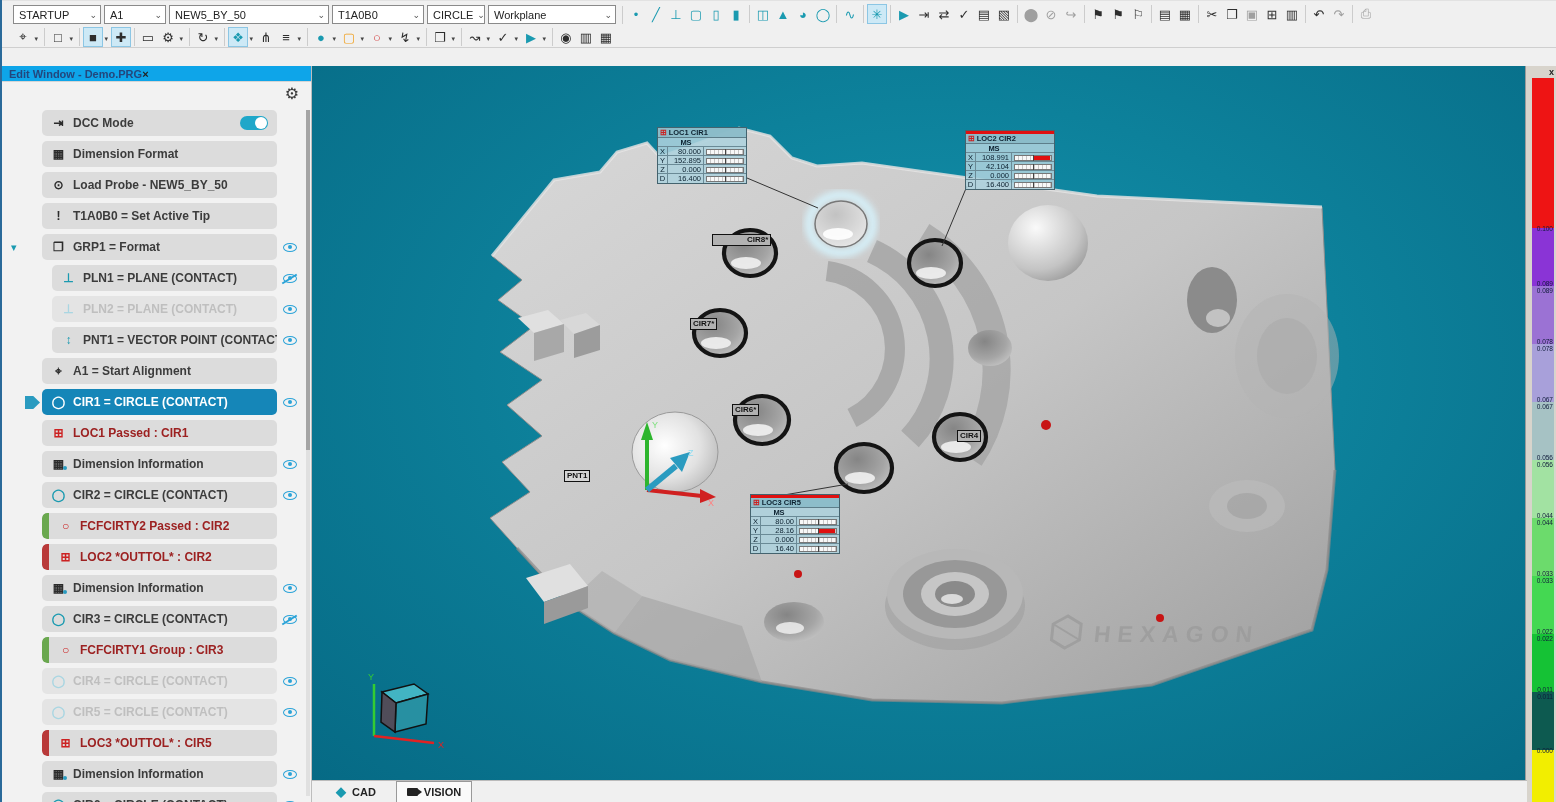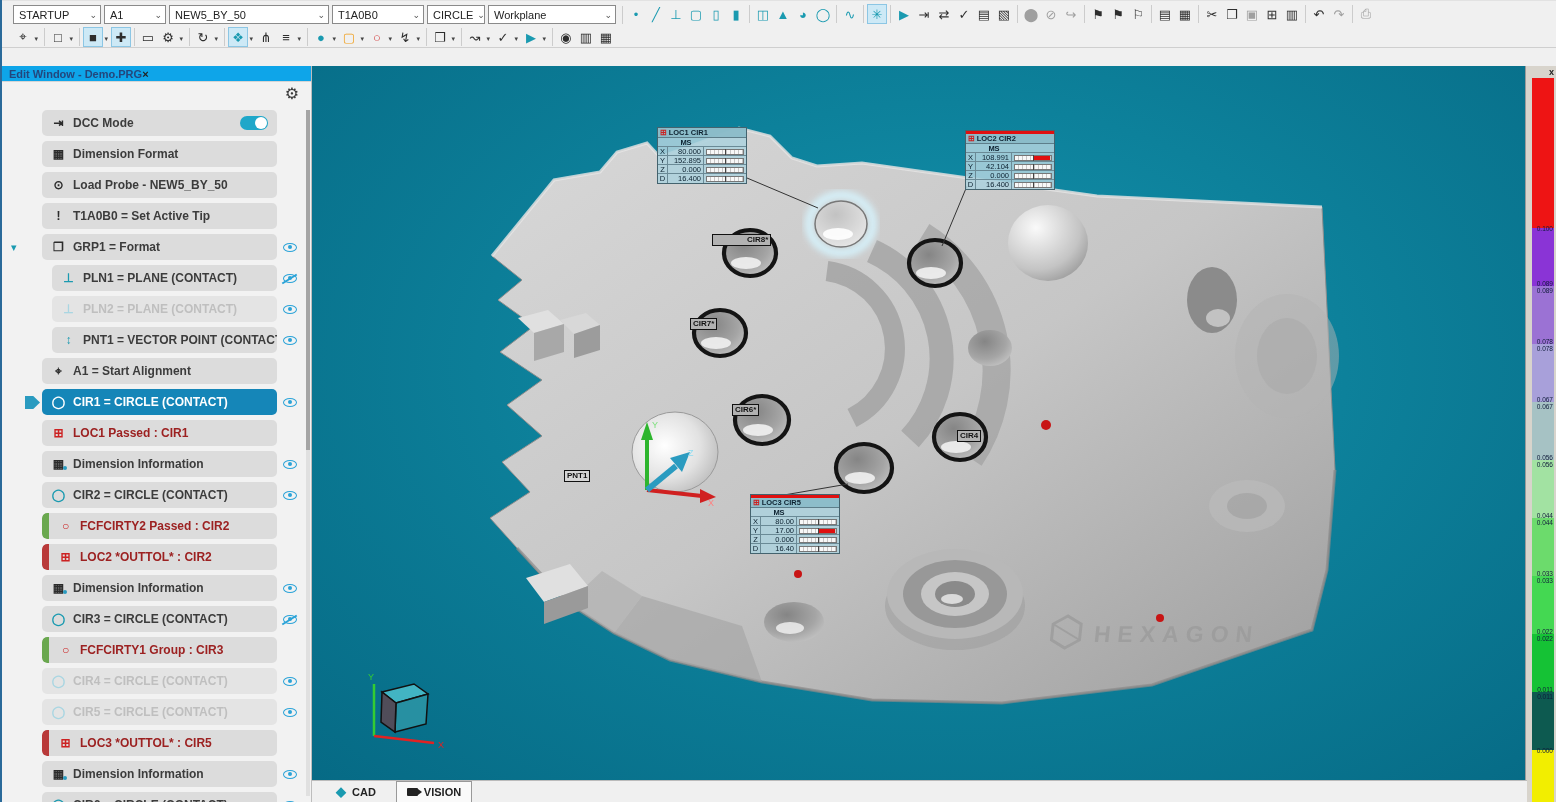--- a/index.html
+++ b/index.html
@@ -658,21 +658,21 @@
         </div>
         <div class="mt-row">
           <span class="ax">X</span>
           <span class="val">80.00</span>
           <div class="barw">
             <span class="mid"></span>
           </div>
         </div>
         <div class="mt-row">
           <span class="ax">Y</span>
-          <span class="val">17.00</span>
+          <span class="val">28.16</span>
           <div class="barw">
             <span class="mid"></span>
             <span class="redseg" style="left: 52%; width: 45%;"></span>
           </div>
         </div>
         <div class="mt-row">
           <span class="ax">Z</span>
           <span class="val">0.000</span>
           <div class="barw">
             <span class="mid"></span>

